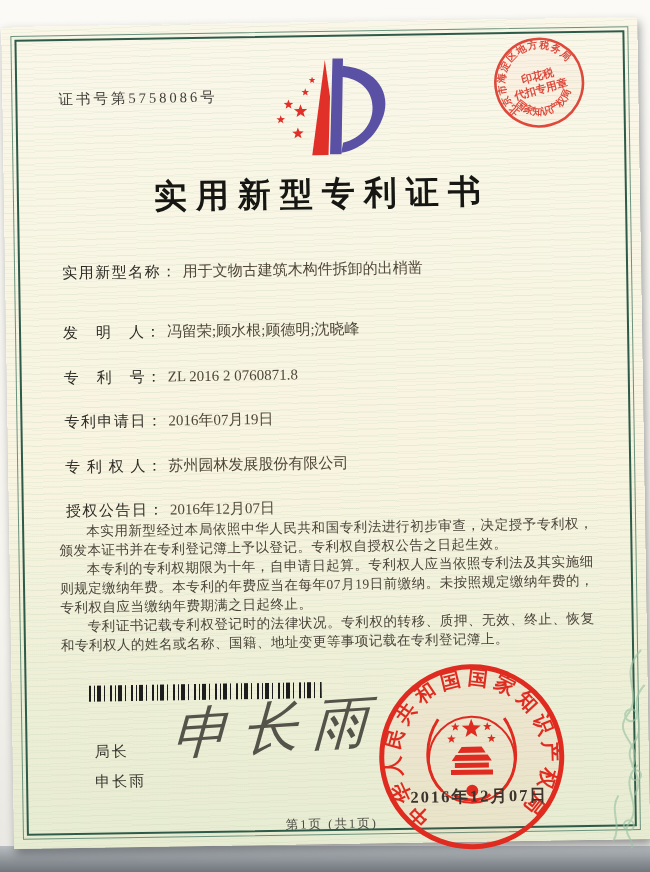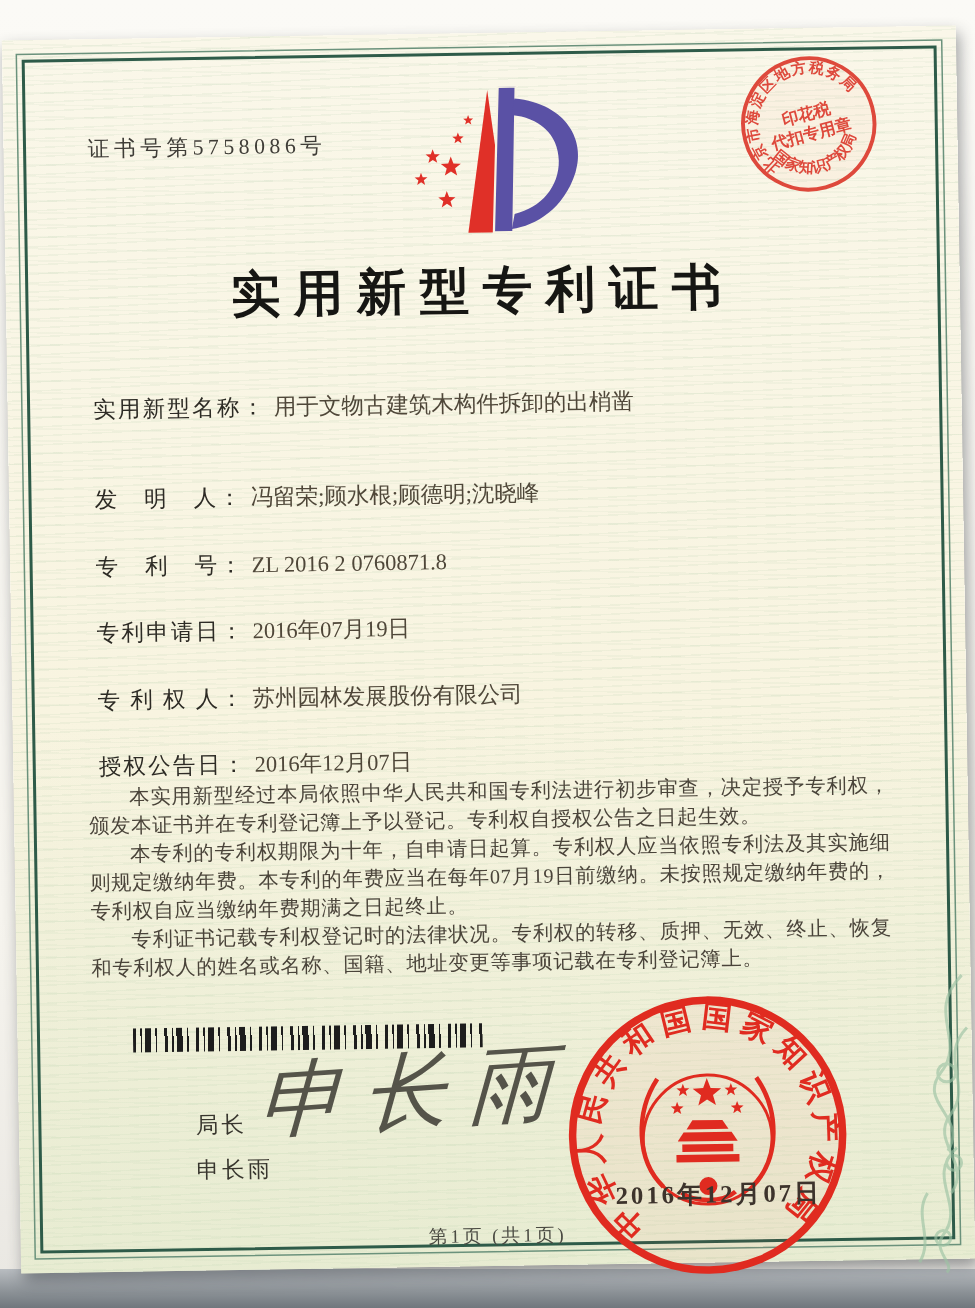--- a/index.html
+++ b/index.html
@@ -30,21 +30,21 @@
   .frow .val{color:#4f4739;margin-left:5px;}
   .f0{top:0;} .f1{top:60px;} .f2{top:105px;} .f3{top:149px;} .f4{top:194px;} .f5{top:238px;}
   .paras{position:absolute;left:50px;top:496px;width:534px;font-size:13.5px;
     line-height:19px;color:#4a443a;text-align:justify;}
   .paras p{margin:0;text-indent:2em;letter-spacing:.5px;}
   .barcode{position:absolute;left:77px;top:660px;width:233px;height:16px;
     background-image:repeating-linear-gradient(90deg,
       #1d1d1d 0 2px,transparent 2px 5px,#1d1d1d 5px 6px,transparent 6px 8px,
       #1d1d1d 8px 12px,transparent 12px 15px,#1d1d1d 15px 16px,transparent 16px 21px);}
   .director{position:absolute;left:82px;top:711px;font-size:15px;color:#38362e;
-    letter-spacing:2px;line-height:30px;margin-left:36px;}
+    letter-spacing:2px;line-height:30px;}
   .signature{position:absolute;left:160px;top:668px;font-size:56px;color:#413f37;
     letter-spacing:14px;transform:rotate(-3deg) skewX(-6deg);font-style:italic;opacity:.88;}
   .seal{position:absolute;left:359px;top:637px;width:200px;height:200px;}
   .seal-date{position:absolute;left:397px;top:766px;font-size:16.5px;color:#3d332c;
     letter-spacing:2px;font-weight:600;}
   .footer{position:absolute;left:0;top:794px;width:100%;text-align:center;
     font-size:12.5px;color:#4a4a42;letter-spacing:2px;}
   .flourish{position:absolute;left:575px;top:628px;width:62px;height:205px;opacity:.65;}
 </style>
 </head>

